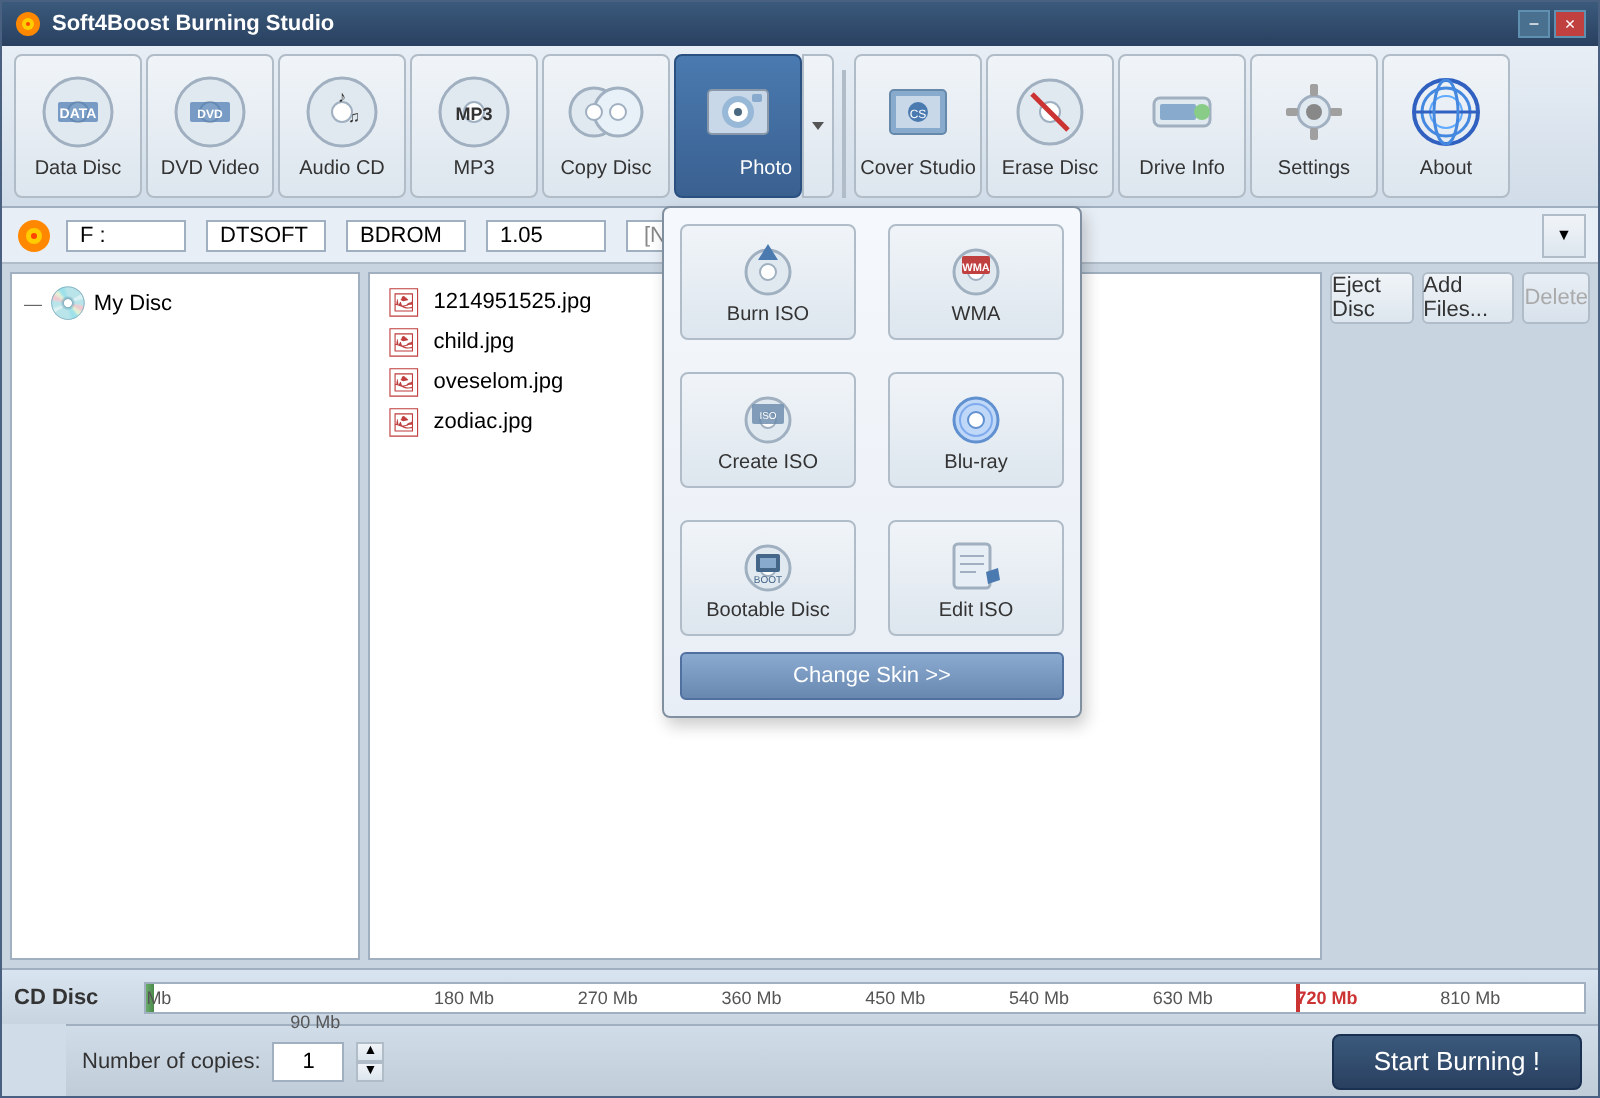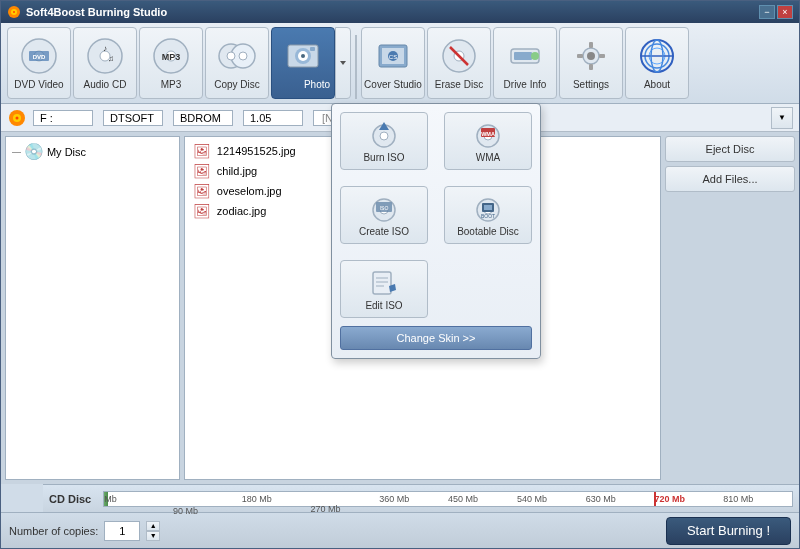--- a/index.html
+++ b/index.html
@@ -262,21 +262,21 @@
       padding: 2px 4px;
       cursor: pointer;
     }
     .file-img-icon { font-size: 14px; color: #c04040; }
     .file-name { font-size: 11px; }
 
     
     .right-panel {
       width: 130px;
       display: flex;
-      flex-direction: column;
+      flex-direction: row;
       gap: 4px;
     }
     .right-btn {
       background: linear-gradient(to bottom, #f0f4f8, #dde6ee);
       border: 1px solid #b0bcc8;
       border-radius: 3px;
       height: 26px;
       display: flex;
       align-items: center;
       justify-content: center;
@@ -291,23 +291,22 @@
     }
 
     
     .status-bar {
       height: 28px;
       background: linear-gradient(to bottom, #d8e4f0, #c8d4e0);
       border-top: 1px solid #a0b0c0;
       display: flex;
       align-items: center;
       padding: 0 6px;
-      gap: 4px;
+      gap: 15px;
       position: relative;
-      margin-left: 42px;
     }
     .disc-label {
       font-size: 11px;
       font-weight: bold;
       color: #333;
       margin-right: 8px;
     }
     .progress-track {
       flex: 1;
       height: 16px;
@@ -325,20 +324,21 @@
 
     
     .bottom-bar {
       height: 36px;
       background: linear-gradient(to bottom, #d0dce8, #c0ccd8);
       border-top: 1px solid #a0b0c0;
       display: flex;
       align-items: center;
       padding: 0 8px;
       justify-content: space-between;
+      margin-left: 32px;
     }
     .copies-area {
       display: flex;
       align-items: center;
       gap: 6px;
     }
     .copies-label { font-size: 11px; color: #333; }
     .copies-input {
       width: 36px;
       height: 20px;
@@ -397,20 +397,31 @@
       <span class="title-text">Soft4Boost Burning Studio</span>
     </div>
     <div class="title-controls">
       <div class="title-btn">−</div>
       <div class="title-btn close">×</div>
     </div>
   </div>
 
   <div class="toolbar">
 
+    <div class="tool-btn">
+      <div class="icon-area">
+        <svg width="38" height="38" viewBox="0 0 38 38">
+          <circle cx="19" cy="19" r="17" fill="#e0e8f0" stroke="#a0b0c0" stroke-width="1.5"></circle>
+          <circle cx="19" cy="19" r="5" fill="white" stroke="#a0b0c0" stroke-width="1"></circle>
+          <rect x="9" y="14" width="20" height="10" rx="1" fill="#4a7ab0" opacity="0.7"></rect>
+          <text x="19" y="22" text-anchor="middle" font-size="7" fill="white" font-weight="bold">DATA</text>
+        </svg>
+      </div>
+      <span class="label">Data Disc</span>
+    </div>
 
     <div class="tool-btn">
       <div class="icon-area">
         <svg width="38" height="38" viewBox="0 0 38 38">
           <circle cx="19" cy="19" r="17" fill="#e0e8f0" stroke="#a0b0c0" stroke-width="1.5"></circle>
           <circle cx="19" cy="19" r="5" fill="white" stroke="#a0b0c0" stroke-width="1"></circle>
           <rect x="9" y="14" width="20" height="10" rx="1" fill="#4a7ab0" opacity="0.7"></rect>
           <text x="19" y="22" text-anchor="middle" font-size="6" fill="white" font-weight="bold">DVD</text>
         </svg>
       </div>
@@ -565,20 +576,30 @@
             <svg width="34" height="28" viewBox="0 0 34 28">
               <circle cx="17" cy="16" r="11" fill="#e0e8f0" stroke="#a0b0c0" stroke-width="1.5"></circle>
               <circle cx="17" cy="16" r="4" fill="white" stroke="#a0b0c0" stroke-width="1"></circle>
               <rect x="9" y="8" width="16" height="10" rx="1" fill="#6888aa" opacity="0.8"></rect>
               <text x="17" y="15.5" text-anchor="middle" font-size="5" fill="white">ISO</text>
             </svg>
           </div>
           <span class="label">Create ISO</span>
         </div>
 
+        <div class="popup-btn">
+          <div class="icon-area">
+            <svg width="34" height="28" viewBox="0 0 34 28">
+              <circle cx="17" cy="16" r="11" fill="#c0d8f8" stroke="#6090d0" stroke-width="1.5"></circle>
+              <circle cx="17" cy="16" r="4" fill="white" stroke="#6090d0" stroke-width="1"></circle>
+              <circle cx="17" cy="16" r="8" fill="none" stroke="#80aaee" stroke-width="1"></circle>
+            </svg>
+          </div>
+          <span class="label">Blu-ray</span>
+        </div>
 
         <div class="popup-btn">
           <div class="icon-area">
             <svg width="34" height="28" viewBox="0 0 34 28">
               <circle cx="17" cy="16" r="11" fill="#e0e8f0" stroke="#a0b0c0" stroke-width="1.5"></circle>
               <circle cx="17" cy="16" r="4" fill="white" stroke="#a0b0c0" stroke-width="1"></circle>
               <rect x="11" y="9" width="12" height="9" rx="1" fill="#446688"></rect>
               <rect x="13" y="11" width="8" height="5" fill="#88aacc"></rect>
               <text x="17" y="23.5" text-anchor="middle" font-size="5" fill="#446688">BOOT</text>
             </svg>
@@ -645,33 +666,34 @@
       </div>
       <div class="file-item">
         <span class="file-img-icon">🖼</span>
         <span class="file-name">zodiac.jpg</span>
       </div>
     </div>
 
     <div class="right-panel">
       <div class="right-btn">Eject Disc</div>
       <div class="right-btn">Add Files...</div>
+      <div class="right-btn disabled">Delete</div>
     </div>
   </div>
 
   <div class="status-bar">
     <span class="disc-label">CD Disc</span>
     <div class="progress-track">
       <div class="progress-fill"></div>
 
       <div style="position:absolute; top:0; left:0; right:0; bottom:0; display:flex; align-items:center;">
         <span style="position:absolute; left:0%; font-size:9px; color:#555; top:2px;">Mb</span>
         <span style="position:absolute; left:10%; font-size:9px; color:#555; top:14px;">90 Mb</span>
         <span style="position:absolute; left:20%; font-size:9px; color:#555; top:2px;">180 Mb</span>
-        <span style="position:absolute; left:30%; font-size:9px; color:#555; top:12px;">270 Mb</span>
+        <span style="position:absolute; left:30%; font-size:9px; color:#555; top:2px;">270 Mb</span>
         <span style="position:absolute; left:40%; font-size:9px; color:#555; top:2px;">360 Mb</span>
         <span style="position:absolute; left:50%; font-size:9px; color:#555; top:2px;">450 Mb</span>
         <span style="position:absolute; left:60%; font-size:9px; color:#555; top:2px;">540 Mb</span>
         <span style="position:absolute; left:70%; font-size:9px; color:#555; top:2px;">630 Mb</span>
         <span style="position:absolute; left:80%; font-size:9px; color:#555; top:2px; color:#cc3333; font-weight:bold;">720 Mb</span>
         <span style="position:absolute; left:90%; font-size:9px; color:#555; top:2px;">810 Mb</span>
 
         <div style="position:absolute; left:80%; width:2px; height:100%; background:#cc3333;"></div>
       </div>
     </div>

